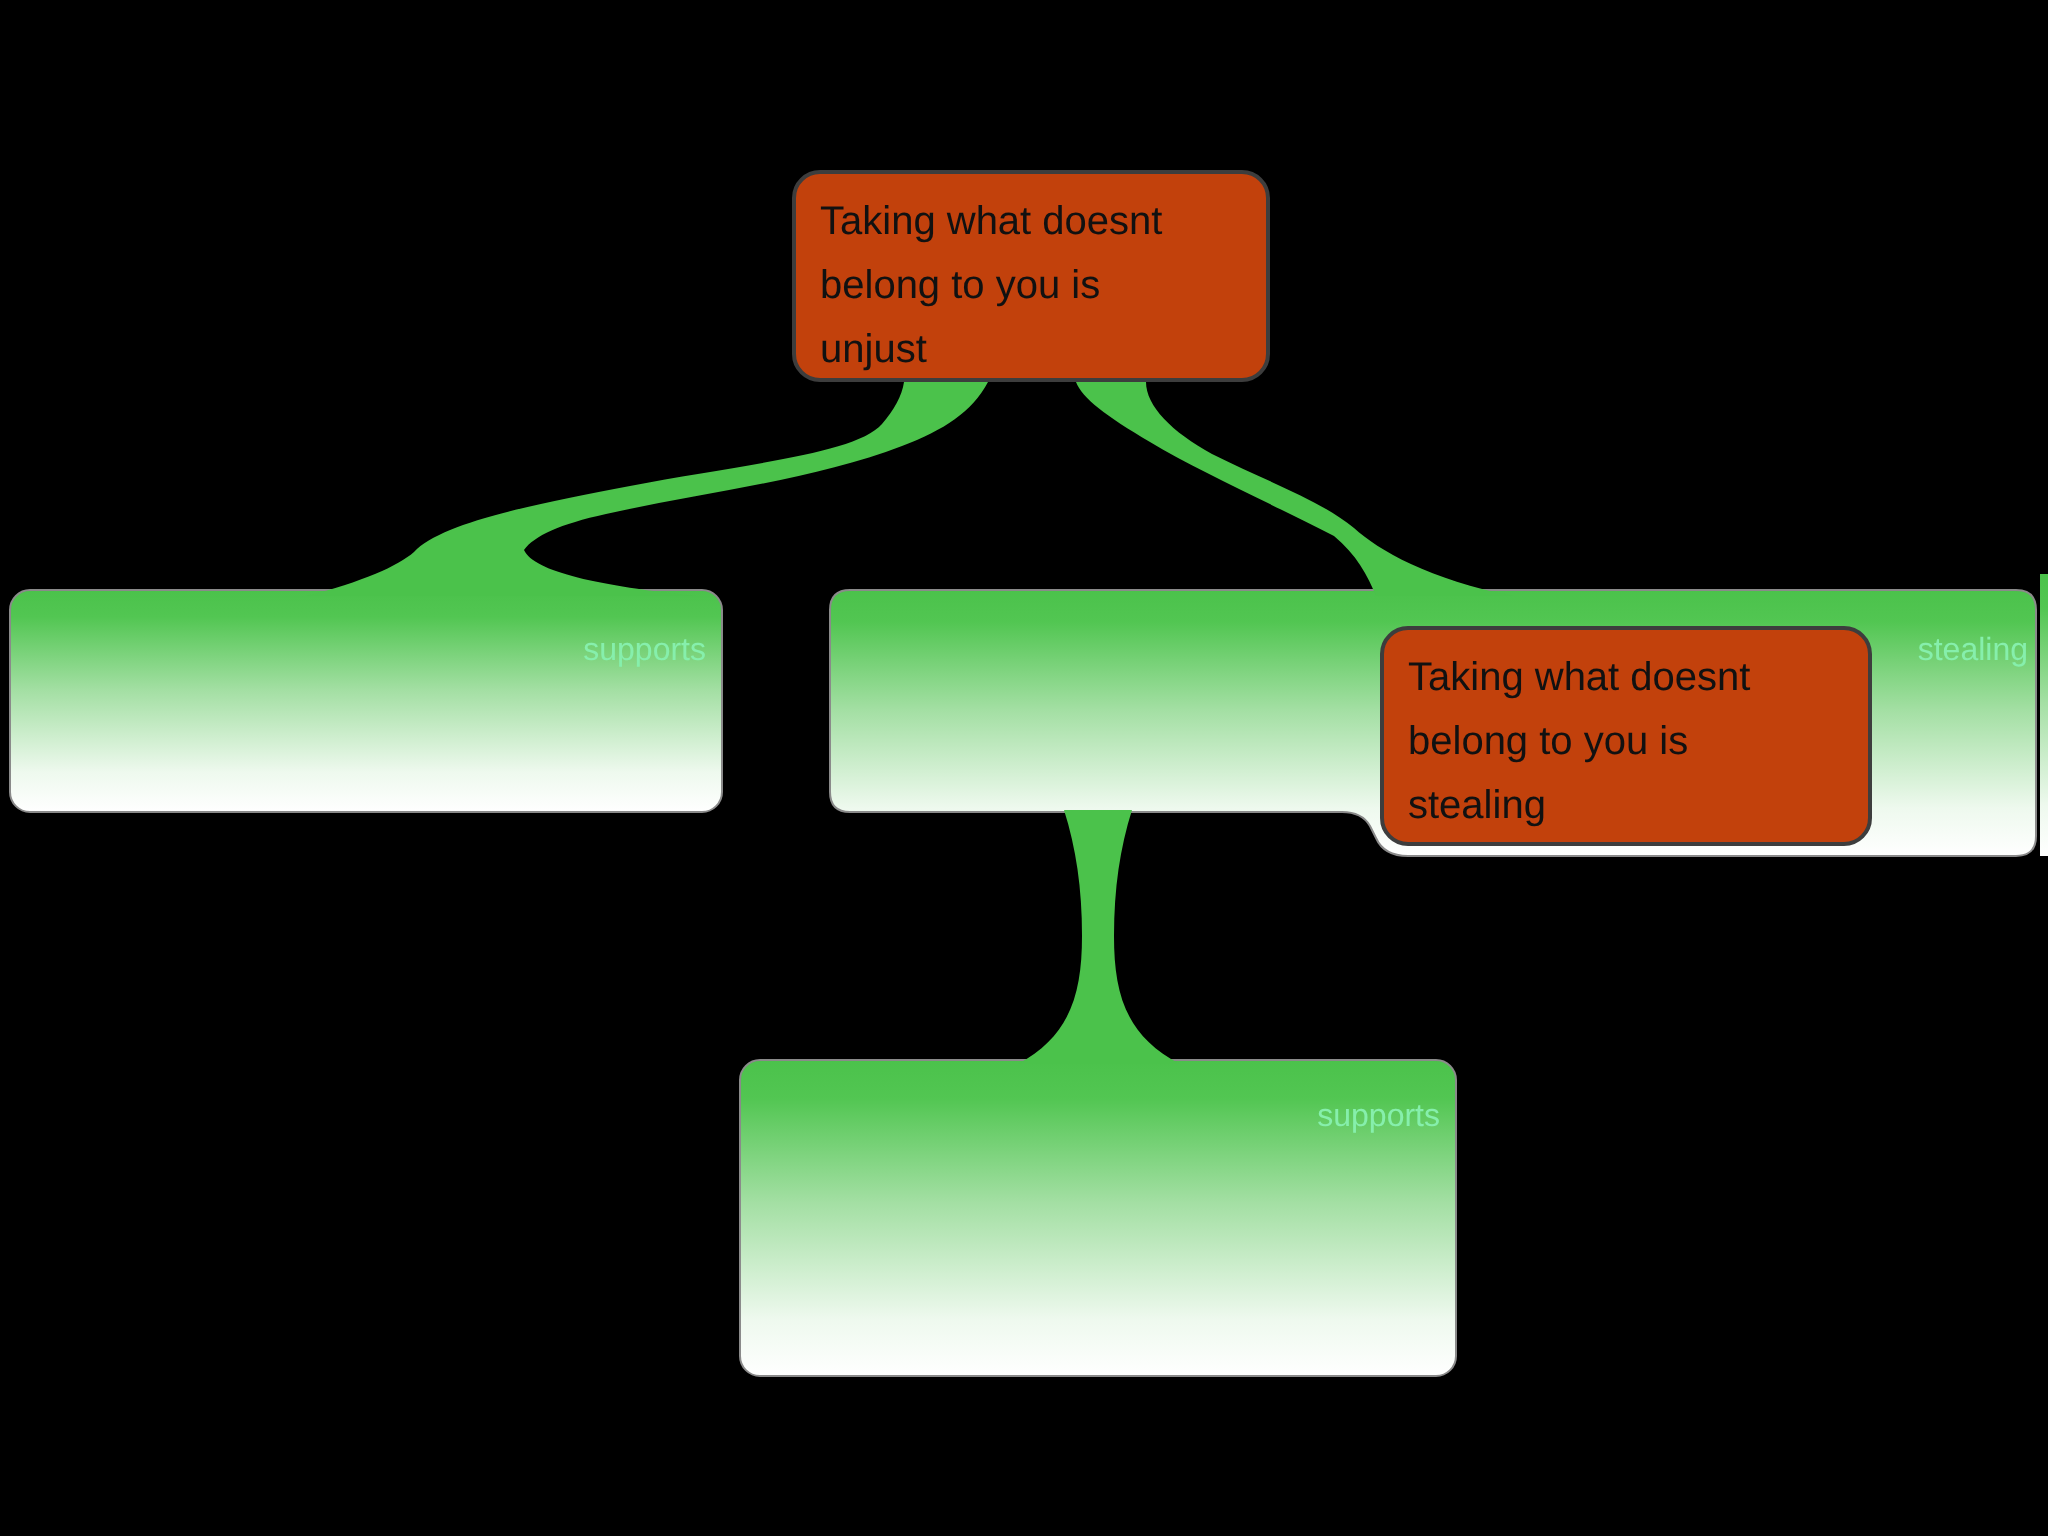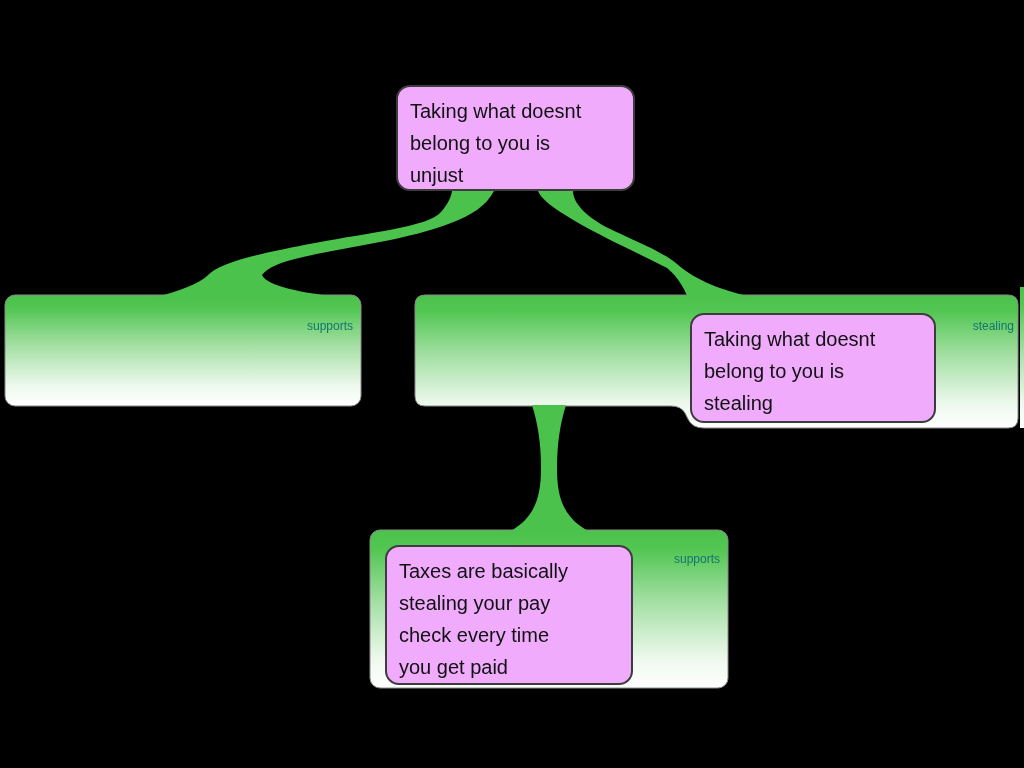--- a/index.html
+++ b/index.html
@@ -5,28 +5,28 @@
   html,body{margin:0;padding:0;}
   body{
     width:1024px;height:768px;position:relative;overflow:hidden;
     background:#000;
     font-family:"Liberation Sans", sans-serif;
   }
   #stage{position:absolute;inset:0;width:1024px;height:768px;}
   svg.shapes{position:absolute;left:0;top:0;z-index:1;}
   .claim{
     position:absolute;z-index:2;box-sizing:border-box;
-    background:#f0abfc;border:2px solid #3d3d3d;border-radius:14px;
+    background:#c2410c;border:2px solid #3d3d3d;border-radius:14px;
     padding:8px 12px 2px 12px;
     font-size:20px;line-height:32px;color:#111;
     white-space:pre-line;overflow:hidden;
   }
   .group-label{
     position:absolute;z-index:2;
-    font-size:12px;line-height:18px;color:#0f766e;
+    font-size:16px;line-height:18px;color:#86efac;
     white-space:nowrap;
   }
 </style>
 </head>
 <body>
 
 <div id="stage">
 
   <svg class="shapes" width="1024" height="768" viewBox="0 0 1024 768">
     <defs>
@@ -80,24 +80,20 @@
   <div class="claim" style="left:396px;top:85px;width:239px;height:106px;">Taking what doesnt
 belong to you is
 unjust</div>
 
 
 
   <div class="claim" style="left:690px;top:313px;width:246px;height:110px;">Taking what doesnt
 belong to you is
 stealing</div>
 
-  <div class="claim" style="left:385px;top:545px;width:248px;height:140px;">Taxes are basically
-stealing your pay
-check every time
-you get paid</div>
 
   <div class="group-label" style="right:671px;top:317px;">supports</div>
 
   <div class="group-label" style="right:10px;top:317px;">stealing</div>
 
   <div class="group-label" style="right:304px;top:550px;">supports</div>
 
 </div>
 
 </body></html>

